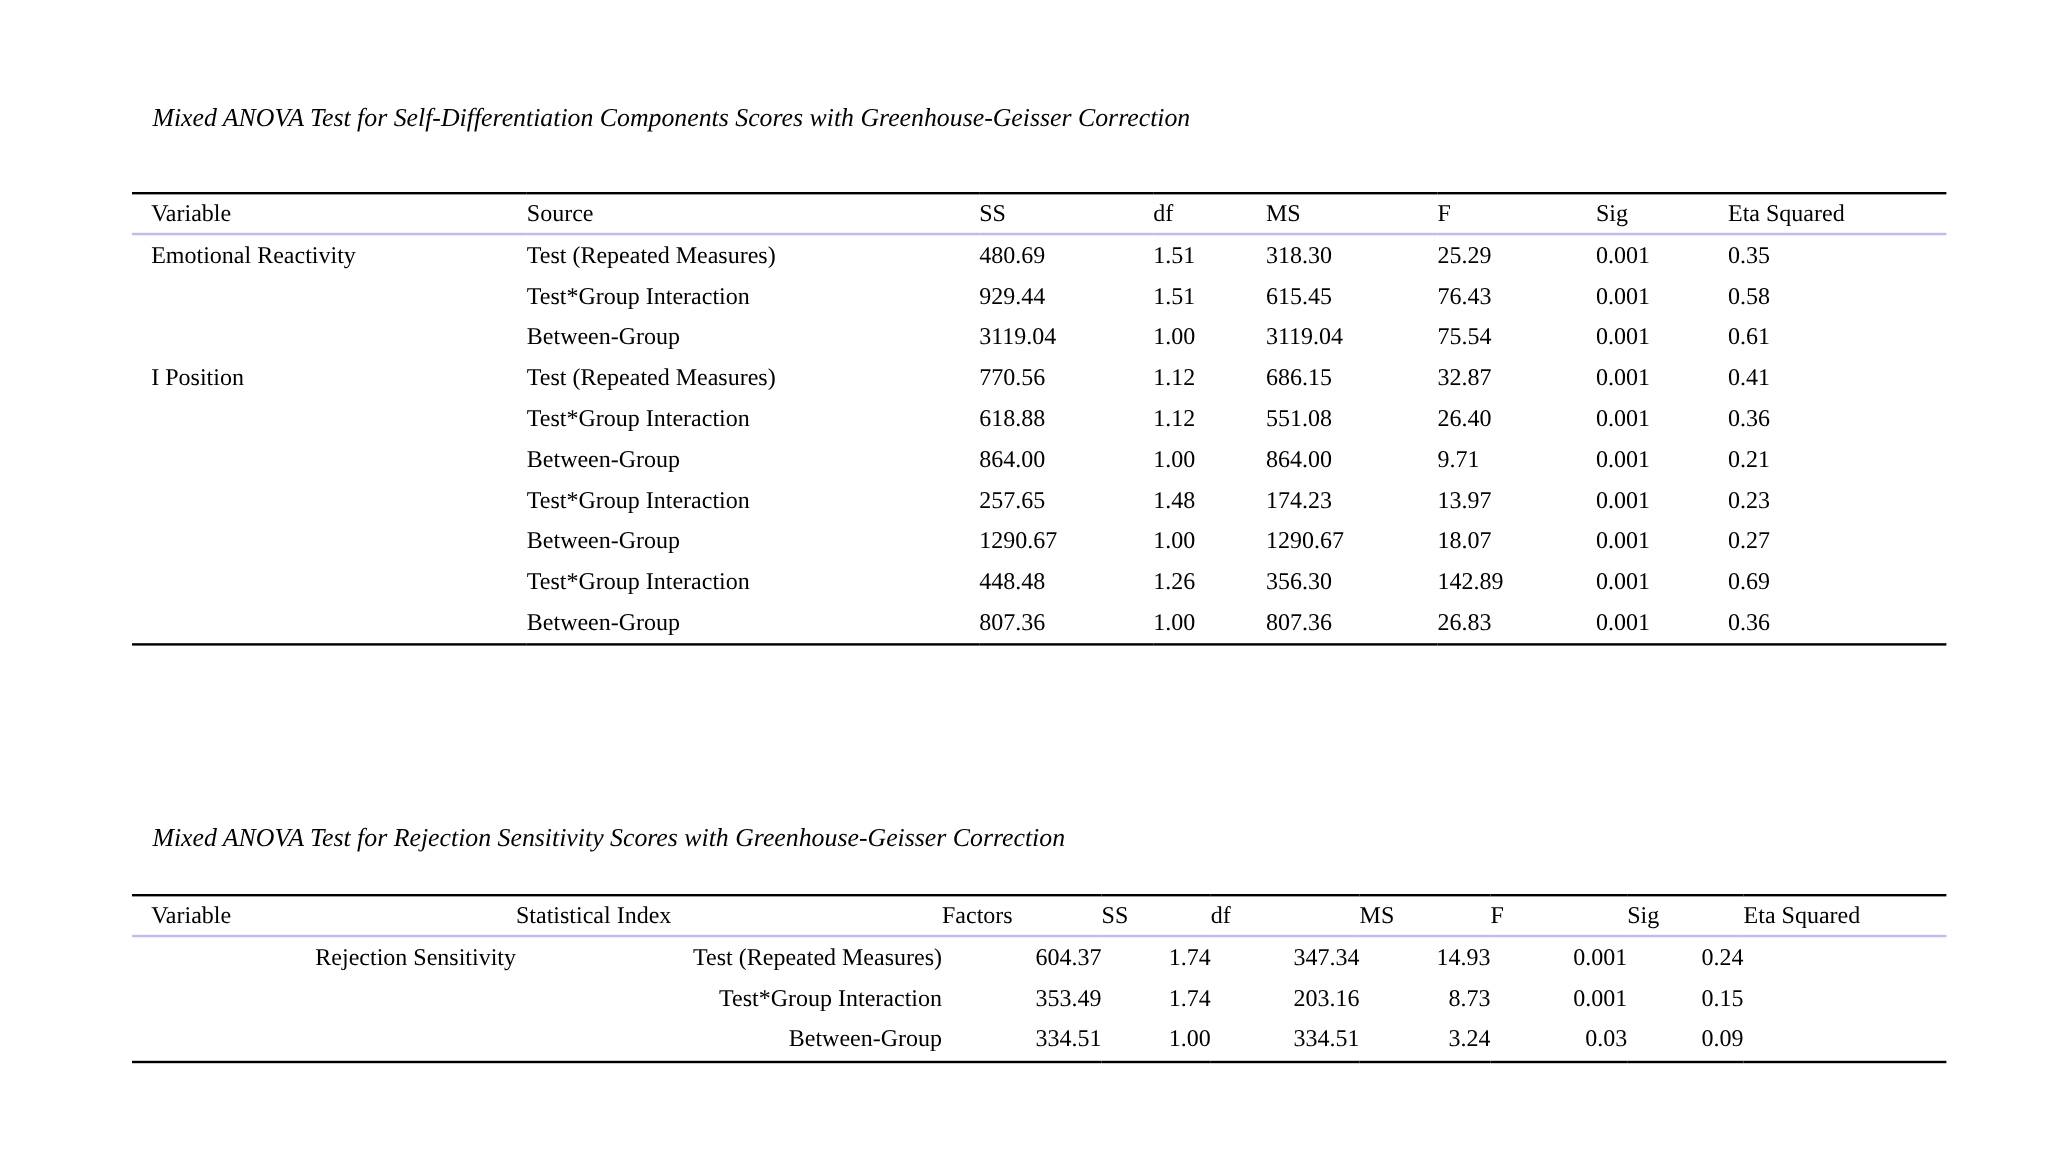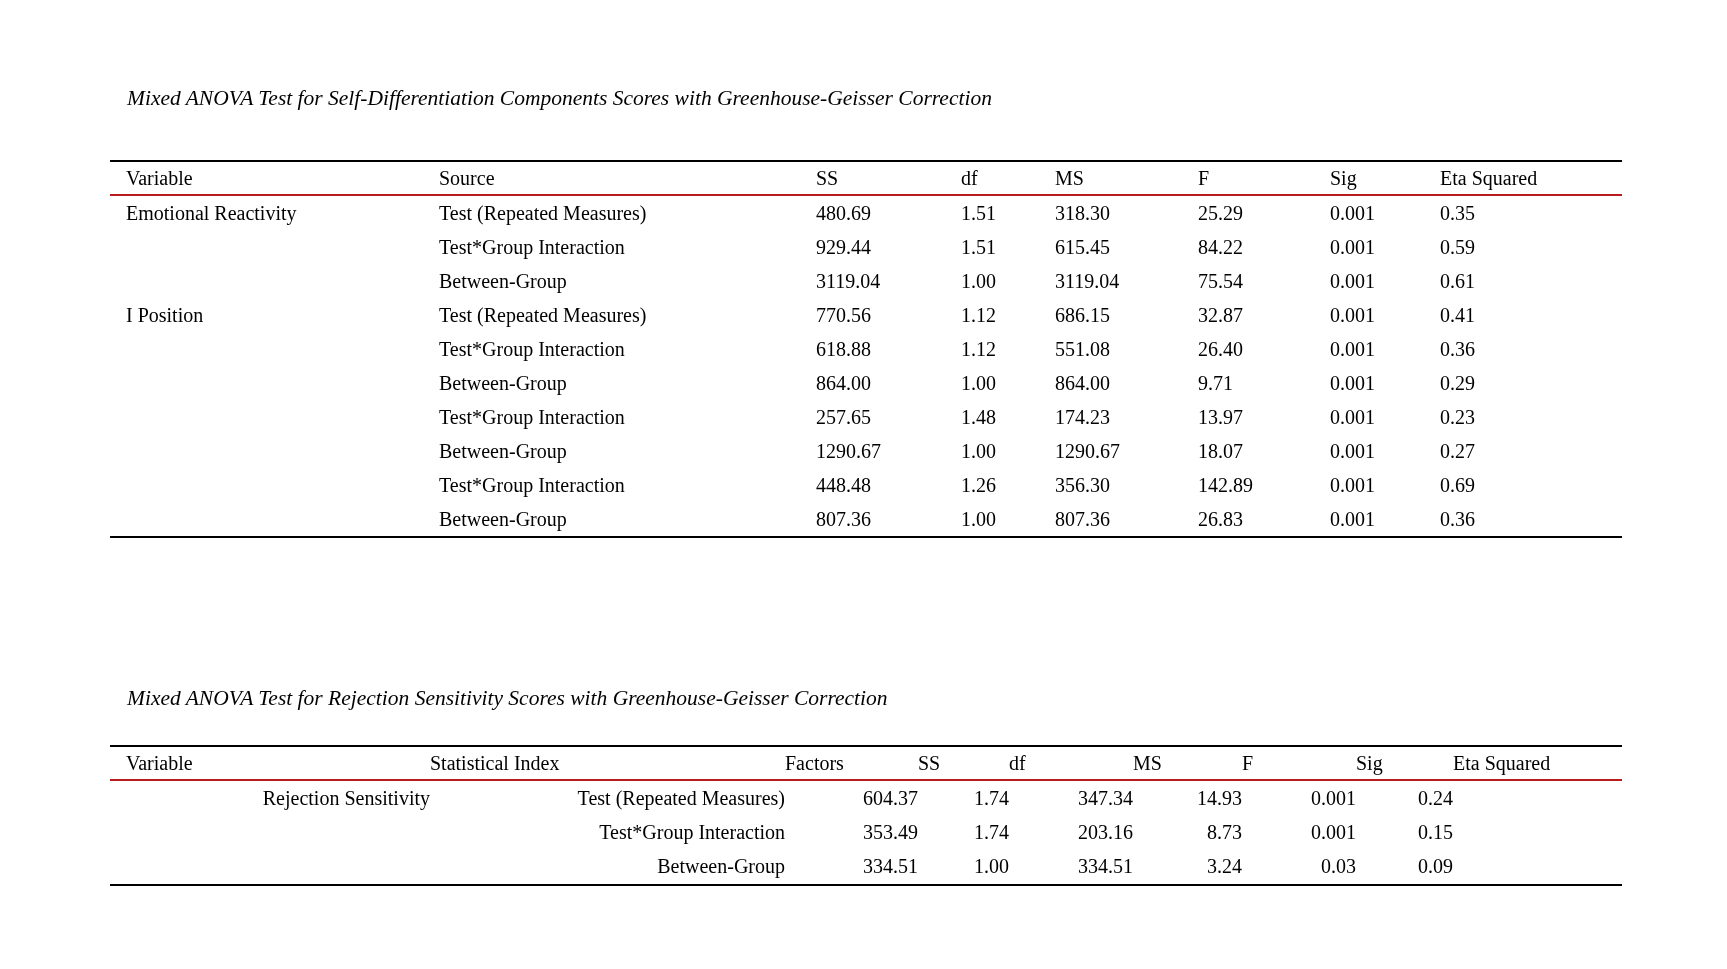--- a/index.html
+++ b/index.html
@@ -35,21 +35,21 @@
     table-layout: fixed;
     font-size: 20px;
     color: #000000;
     border-top: 2px solid #000000;
     border-bottom: 2.5px solid #000000;
   }
   #table-1 { top: 160px; }
   #table-2 { top: 745px; }
 
   table.anova thead tr {
-    border-bottom: 2px solid #b91c1c;
+    border-bottom: 2px solid #c4b5fd;
   }
   table.anova th {
     font-weight: normal;
     text-align: left;
     vertical-align: middle;
     height: 32px;
     padding: 0;
     white-space: nowrap;
     overflow: hidden;
   }
@@ -105,23 +105,23 @@
           <td>25.29</td>
           <td>0.001</td>
           <td>0.35</td>
         </tr>
         <tr>
           <td></td>
           <td>Test*Group Interaction</td>
           <td>929.44</td>
           <td>1.51</td>
           <td>615.45</td>
-          <td>84.22</td>
-          <td>0.001</td>
-          <td>0.59</td>
+          <td>76.43</td>
+          <td>0.001</td>
+          <td>0.58</td>
         </tr>
         <tr>
           <td></td>
           <td>Between-Group</td>
           <td>3119.04</td>
           <td>1.00</td>
           <td>3119.04</td>
           <td>75.54</td>
           <td>0.001</td>
           <td>0.61</td>
@@ -147,21 +147,21 @@
           <td>0.36</td>
         </tr>
         <tr>
           <td></td>
           <td>Between-Group</td>
           <td>864.00</td>
           <td>1.00</td>
           <td>864.00</td>
           <td>9.71</td>
           <td>0.001</td>
-          <td>0.29</td>
+          <td>0.21</td>
         </tr>
         <tr>
           <td></td>
           <td>Test*Group Interaction</td>
           <td>257.65</td>
           <td>1.48</td>
           <td>174.23</td>
           <td>13.97</td>
           <td>0.001</td>
           <td>0.23</td>

